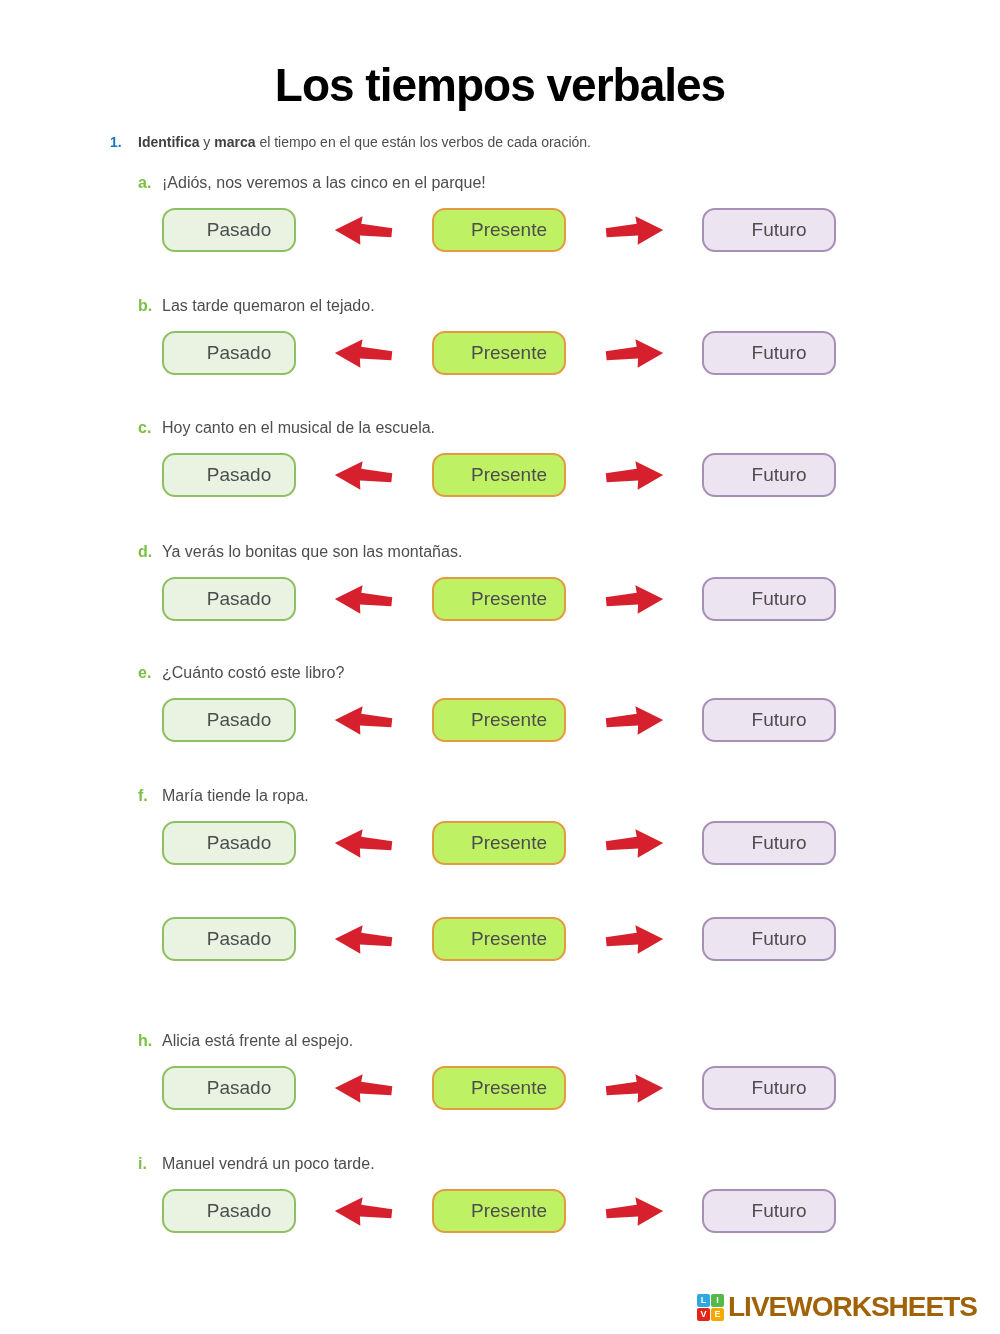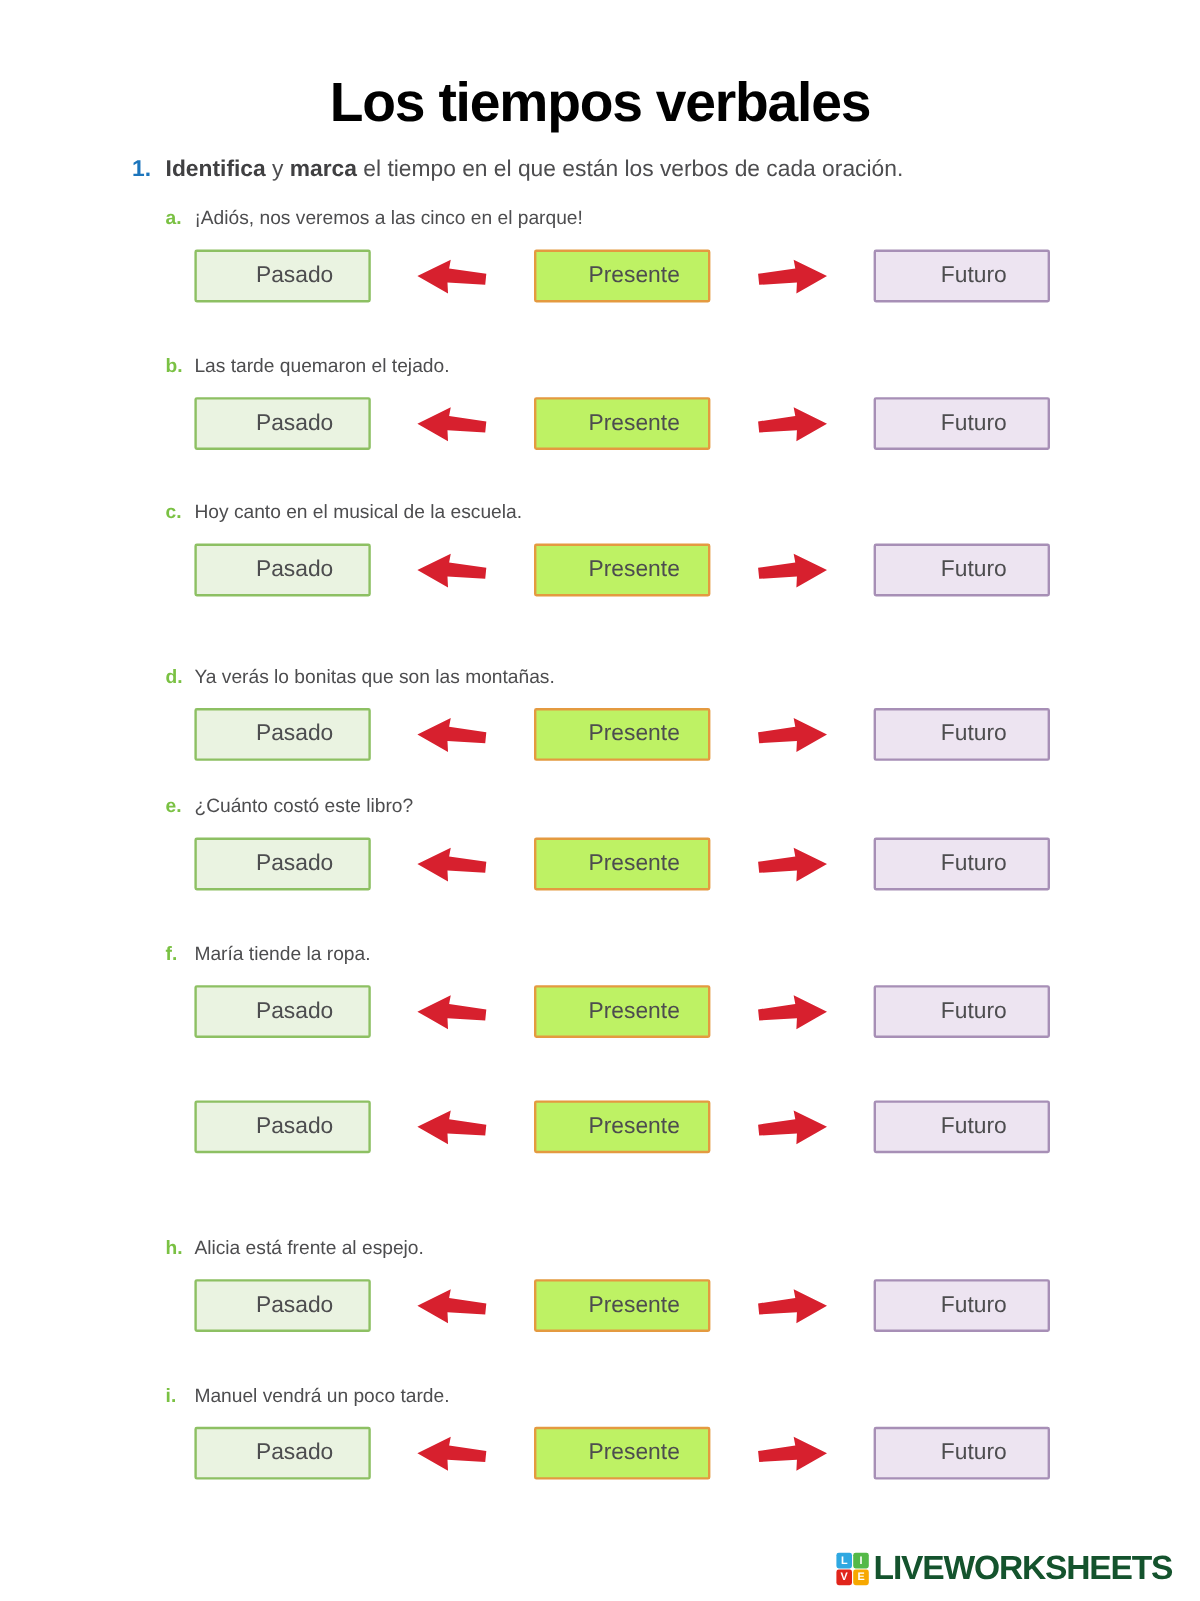--- a/index.html
+++ b/index.html
@@ -24,21 +24,21 @@
     font-size: 46px;
     font-weight: 800;
     letter-spacing: -1px;
     color: #000000;
   }
 
   .instruction {
     position: absolute;
     top: 130px;
     left: 110px;
-    font-size: 19px;
+    font-size: 14px;
     line-height: 24px;
     color: #4d4d4f;
     white-space: nowrap;
   }
   .instruction .num {
     color: #1c75bc;
     font-weight: 700;
     display: inline-block;
     width: 28px;
   }
@@ -63,23 +63,23 @@
     color: #7ac143;
   }
 
   .row {
     margin-left: 162px;
     margin-top: 12px;
     display: flex;
     align-items: center;
   }
   .opt {
-    width: 147px;
+    width: 134px;
     height: 44px;
-    border-radius: 2px;
+    border-radius: 13px;
     border: 2px solid;
     font-family: "Liberation Sans", sans-serif;
     font-size: 19px;
     color: #4d4d4f;
     display: flex;
     align-items: center;
     justify-content: center;
     cursor: pointer;
     background: #fff;
     padding-left: 20px;
@@ -123,21 +123,21 @@
     border-radius: 2px;
   }
   .sq-l { background: #2fa8e1; }
   .sq-i { background: #54b948; }
   .sq-v { background: #e1251b; }
   .sq-e { background: #f7a800; }
   .brand-text {
     font-size: 28px;
     font-weight: 800;
     letter-spacing: -1px;
-    color: #14532d;
+    color: #a16207;
   }
 </style>
 </head>
 <body>
 
 <svg width="0" height="0" style="position:absolute">
   <defs>
     <symbol id="hand-arrow" viewBox="0 0 68 36">
       <path d="M3 15.5 L37 10.5 L35.5 2.5 L66 17.5 L38 33.5 L38.5 23.5 L4 25.5 Z" fill="#d7202e"></path>
     </symbol>
@@ -208,21 +208,21 @@
       <button class="opt presente">Presente</button>
       <span class="arrow-wrap arrow-right">
           <svg width="62" height="33">
             <use href="#hand-arrow"></use>
           </svg>
         </span>
       <button class="opt futuro">Futuro</button>
     </div>
   </section>
 
-  <section class="item" style="top:552px">
+  <section class="item" style="top:539px">
     <p class="sentence">
       <span class="letter">d.</span><span>Ya verás lo bonitas que son las montañas.</span>
     </p>
     <div class="row">
       <button class="opt pasado">Pasado</button>
       <span class="arrow-wrap arrow-left">
           <svg width="62" height="33">
             <use href="#hand-arrow"></use>
           </svg>
         </span>

